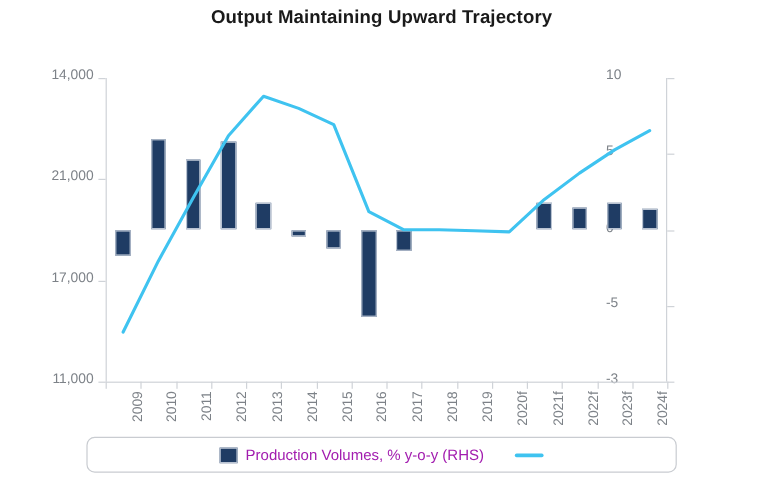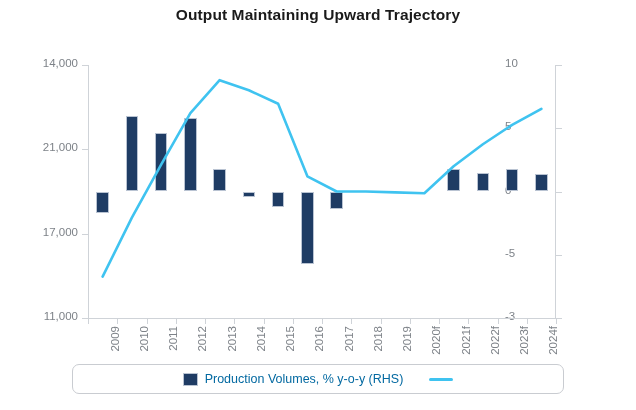--- a/index.html
+++ b/index.html
@@ -73,21 +73,21 @@
     background:#ffffff;
     display:flex;align-items:center;justify-content:center;gap:26px;
     box-sizing:border-box;
   }
   .legend-item{display:flex;align-items:center;gap:7px;}
   .swatch-bar{
     width:15px;height:13px;background:#1f3c64;border:1px solid #b9c3d2;
     box-sizing:border-box;
   }
   .swatch-line{width:24px;height:3px;background:#3fc3f0;border-radius:2px;}
-  .legend-label{font-size:12.5px;color:#0369a1;white-space:nowrap;}
+  .legend-label{font-size:12.5px;color:#a21caf;white-space:nowrap;}
 </style>
 </head>
 <body>
 
 <div class="chart-root">
 
   <div class="title">Output Maintaining Upward Trajectory</div>
 
   <div class="plot">
     <div class="axis-line axis-left"></div>

